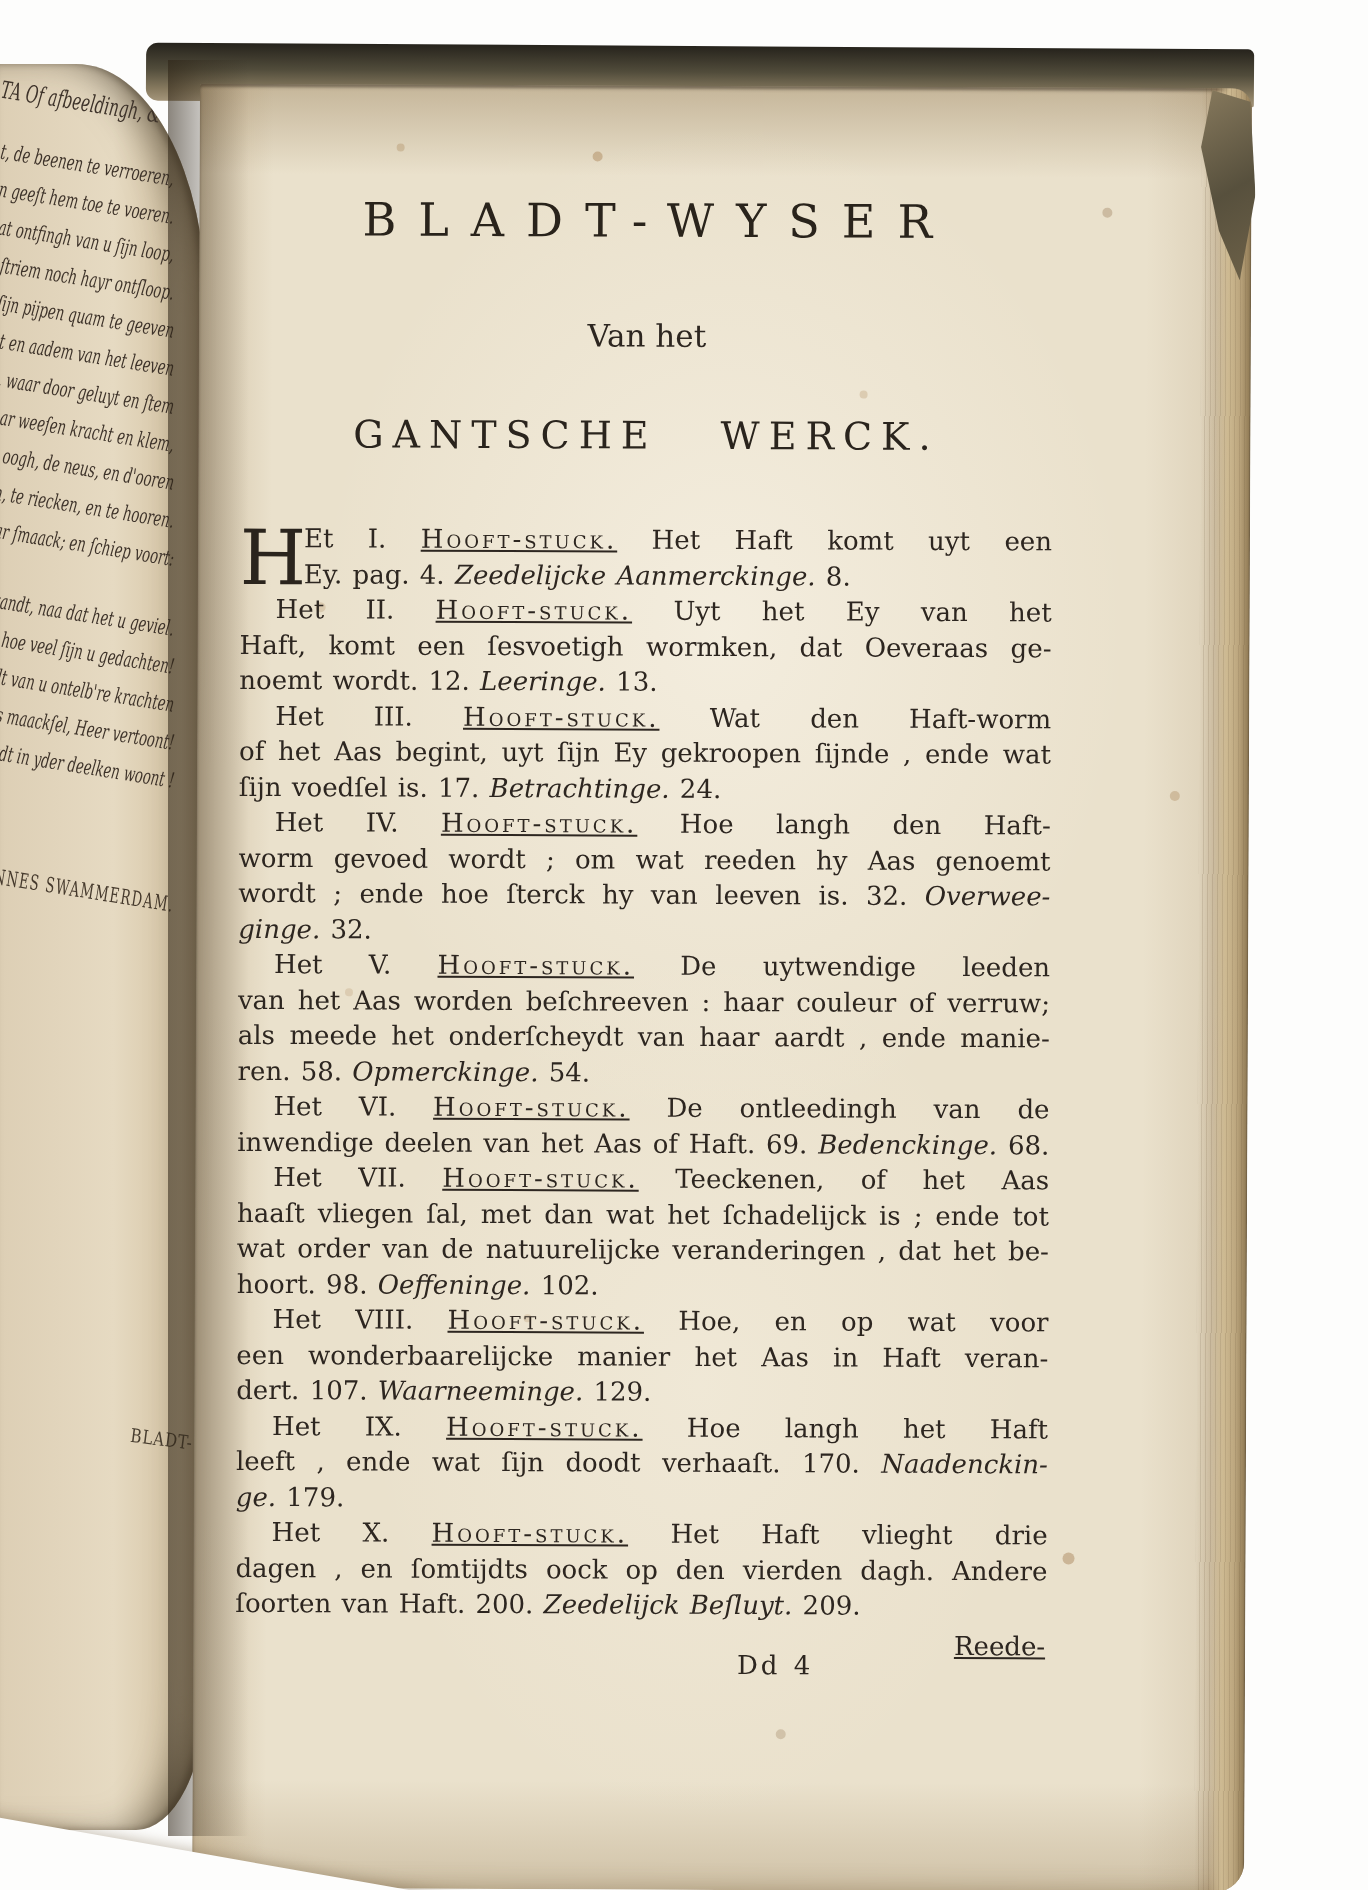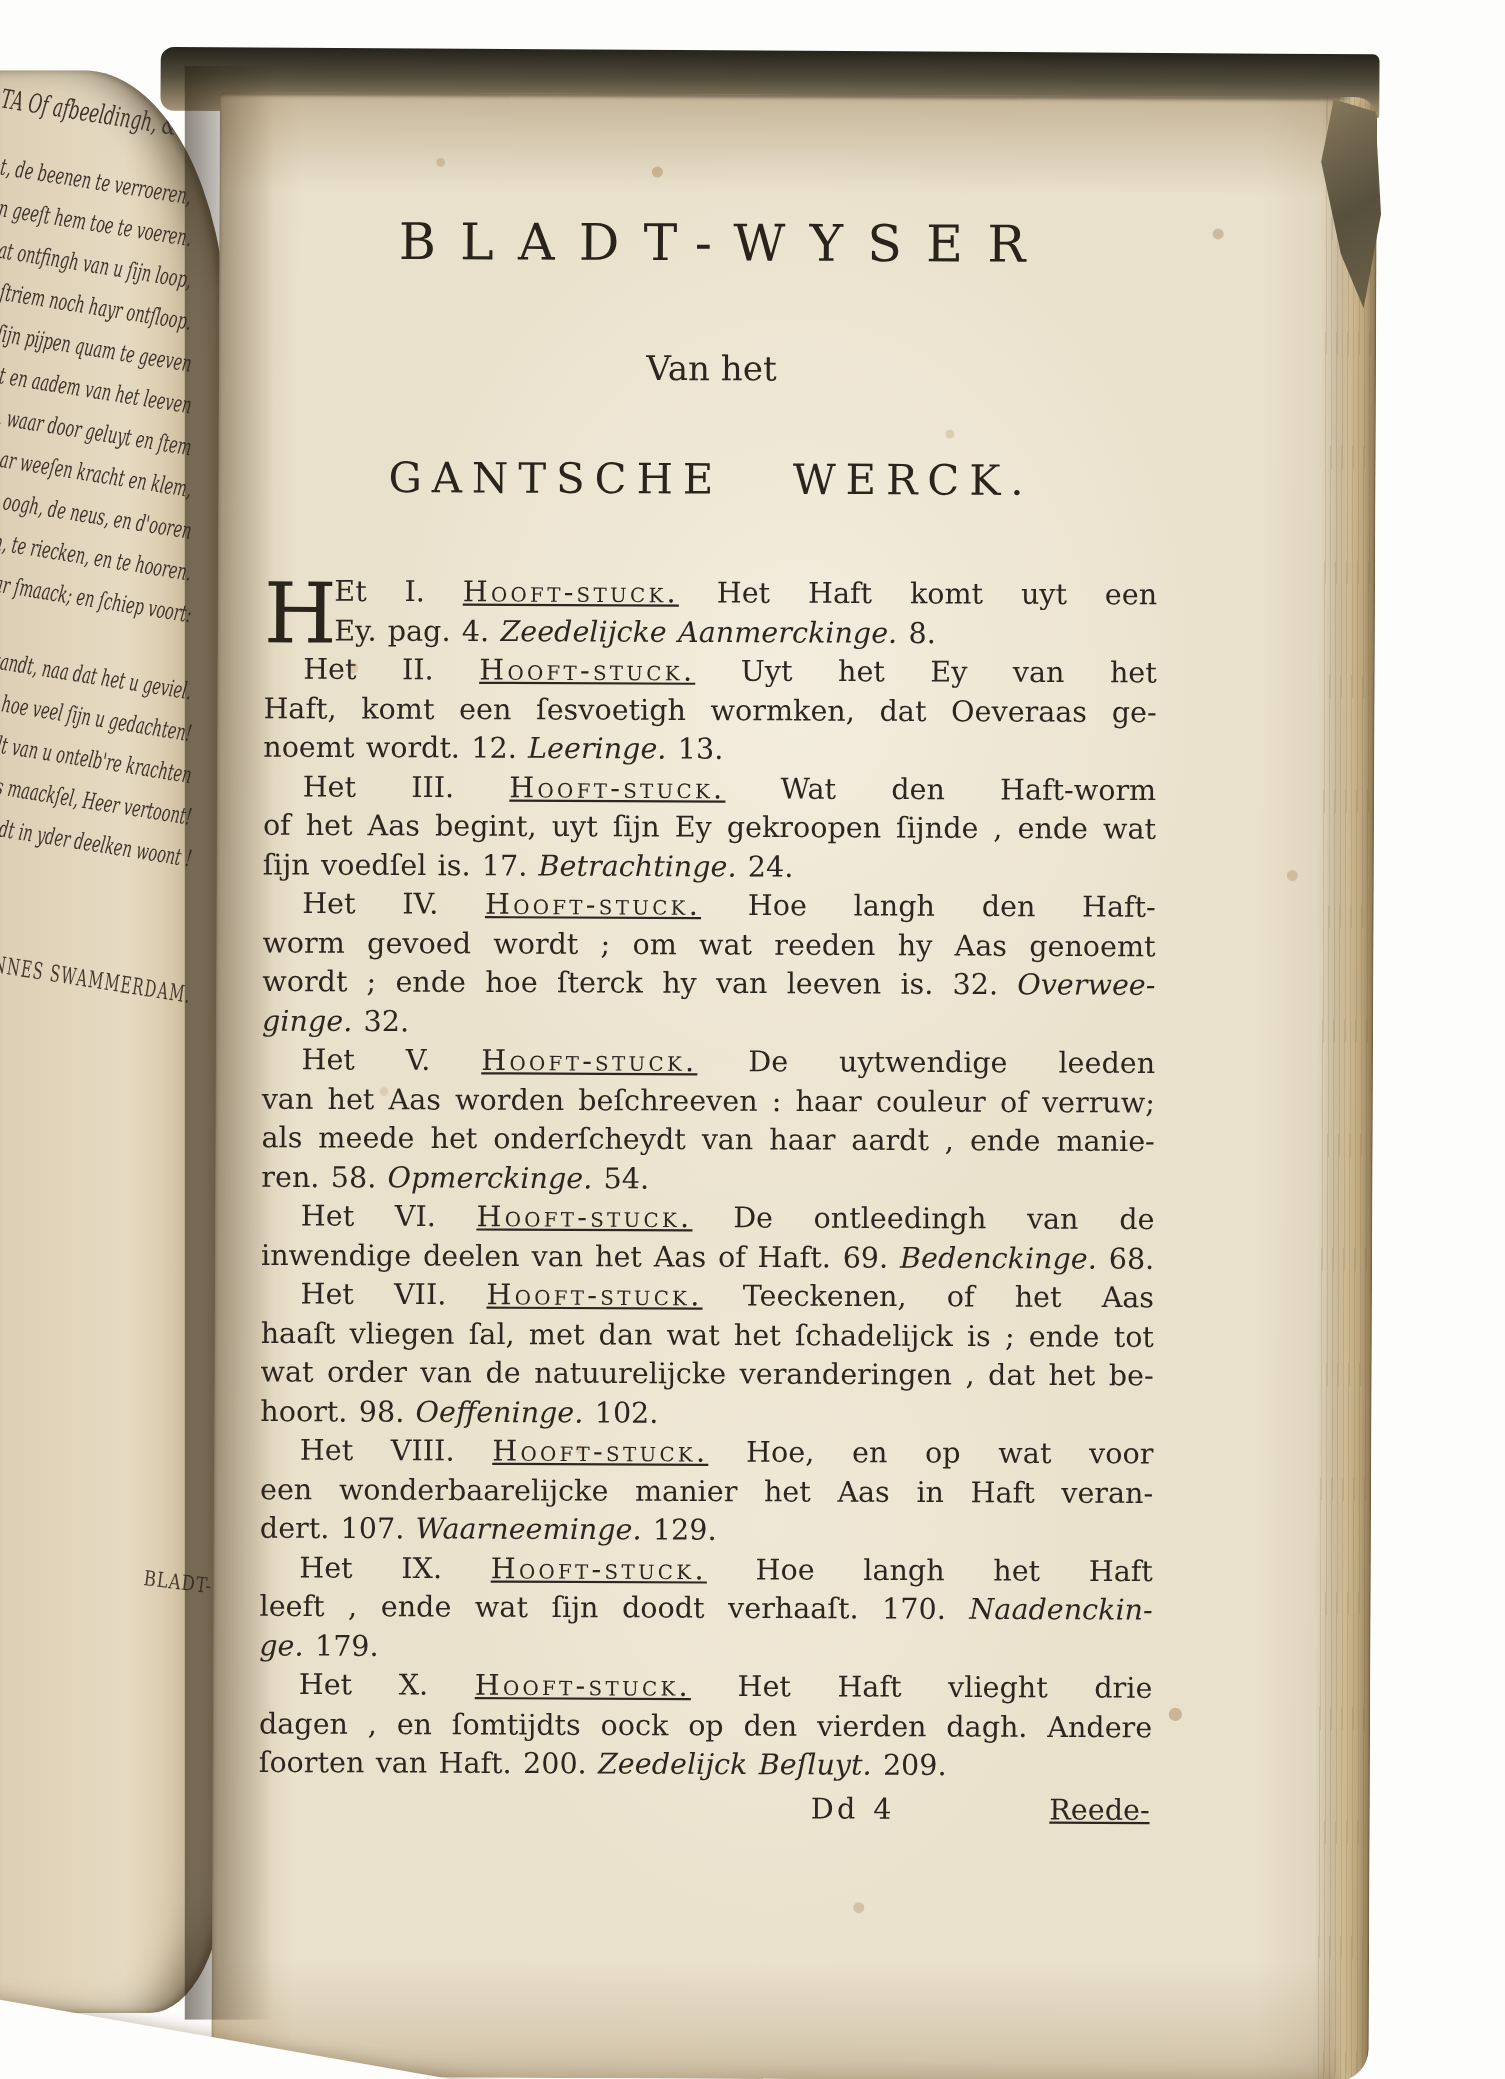--- a/index.html
+++ b/index.html
@@ -83,21 +83,21 @@
   .worktitle{ position:absolute; top:328px; width:100%; text-align:center; font-size:38px; letter-spacing:9px; word-spacing:42px; color:#2a241d; }
   .toc { position:absolute; top:437px; width:100%; font-size:26px; line-height:35.5px; word-spacing:2px; }
   .dropcap { position:absolute; left:0; top:4px; font-size:76px; line-height:66px; color:#2a241d; }
   .tline { min-height:35.5px; }
   .tline.just { text-align:justify; text-align-last:justify; }
   .tline.ind  { text-indent:36px; }
   .tline.dc   { padding-left:64px; }
   .sc { font-variant:small-caps; letter-spacing:3px;text-decoration:underline; }
   .si { font-style:italic; }
   .sigline { position:relative; height:36px; margin-top:4px; }
-  .sig   { position:absolute; left:502px; letter-spacing:3px; }
+  .sig   { position:absolute; left:502px; letter-spacing:3px;margin-top:20px; }
   .catch { position:absolute; right:2px;text-decoration:underline; }
   
   .wedge {
     position:absolute; left:-90px; top:1802px; width:580px; height:260px;
     background:#fdfdfc; transform:rotate(10deg); transform-origin:0 0; z-index:6;
     box-shadow:0 -6px 14px -4px rgba(120,100,70,.4);
   }
 </style>
 </head>
 <body>

